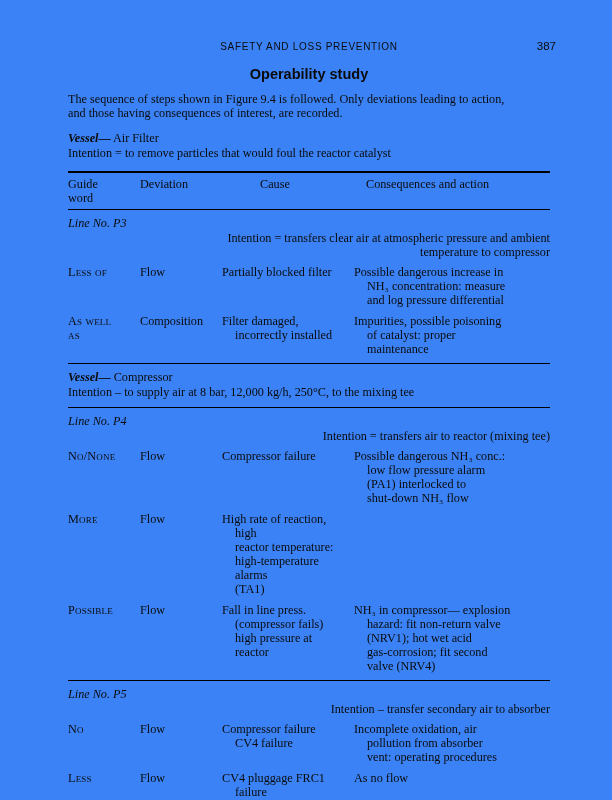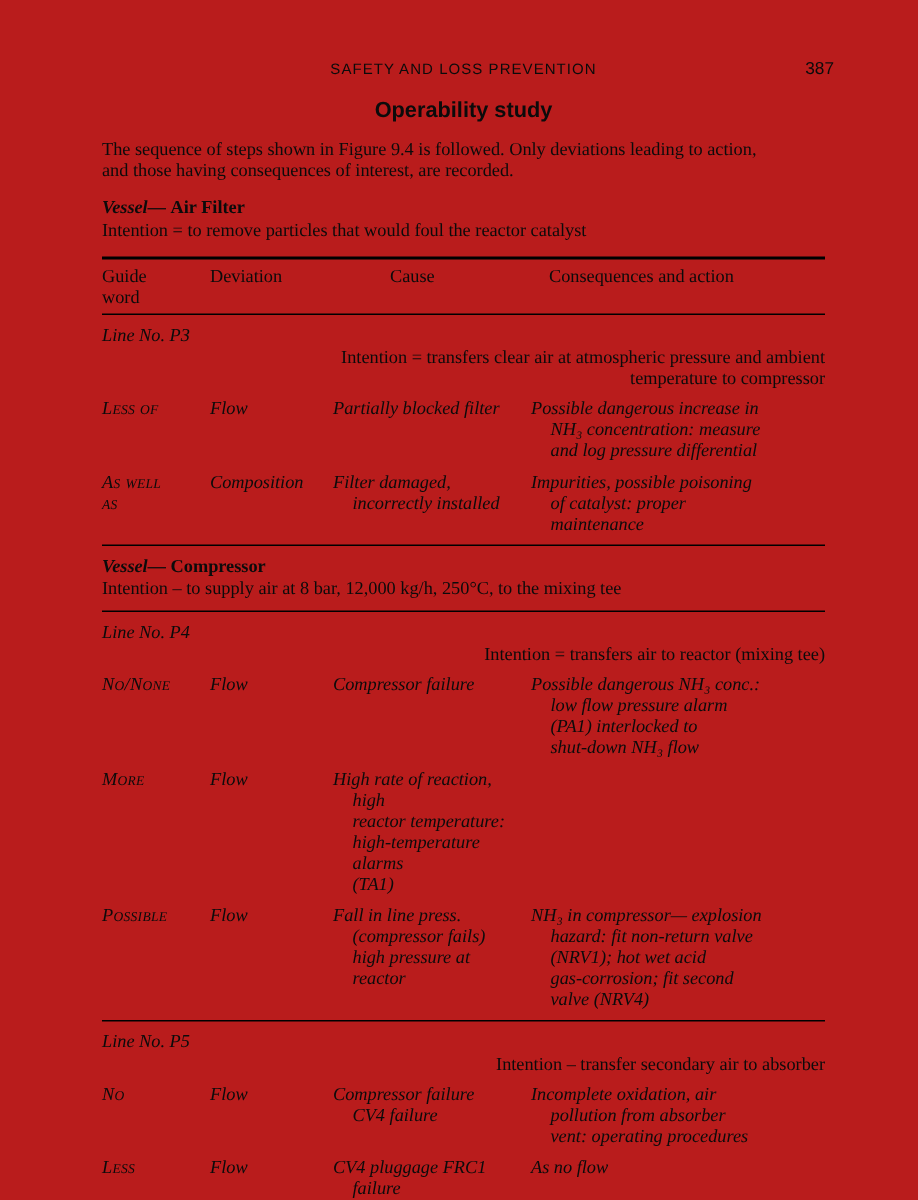--- a/index.html
+++ b/index.html
@@ -1,21 +1,21 @@
 <!DOCTYPE html>
 <html><head>
 <meta charset="utf-8">
 <style>
   html, body { margin: 0; padding: 0; background: #ffffff; }
   .page {
     position: relative;
     width: 612px;
     height: 800px;
     box-sizing: border-box;
-    background: #b91c1c;
+    background: #3b82f6;
     padding: 40px 62px 0 68px;
     font-family: "Liberation Serif", "DejaVu Serif", serif;
     font-size: 12.2px;
     line-height: 14px;
     color: #0b0b0b;
     overflow: hidden;
   }
   
   .running-head {
     position: relative;
@@ -39,21 +39,21 @@
     font-weight: bold;
     margin: 0 0 9px 0;
     line-height: 17px;
     text-align: center;
   }
   .intro { margin: 0 0 11px 0; white-space: pre-line; }
 
   .vessel-line { margin: 0 0 1px 0; }
   .vessel-line.mt { margin-top: 6px; }
   .vessel-label { font-style: italic; font-weight: bold; }
-  .vessel-name { font-weight: bold; }
+  .vessel-name { font-weight: normal; }
   .intention { margin: 0 0 11px 0; white-space: pre-line; }
 
   
   .rule { border: 0; border-top: 1px solid #000; height: 0; margin: 0; }
   .rule.thick { border-top-width: 2px; }
 
   
   .thead, .trow {
     display: grid;
     grid-template-columns: 72px 82px 132px 1fr;
@@ -61,21 +61,21 @@
   }
   .thead { padding: 4px 0 4px 0; }
   .th { white-space: pre-line; }
   .th.cause-h { padding-left: 38px; }
   .th.cons-h { padding-left: 12px; }
 
   .line-no { font-style: italic; margin: 6px 0 1px 0; }
   .sect-intention { margin: 0 0 6px 0; white-space: pre-line; text-align: right; }
 
   .trow { margin: 0 0 7px 0; }
-  .cell { white-space: pre-line; padding-right: 8px; font-style: italic; }
+  .cell { white-space: pre-line; padding-right: 8px; }
   .cell.hang { padding-left: 13px; text-indent: -13px; }
   .cell.guide { font-variant: small-caps; letter-spacing: 0.2px; }
 </style>
 </head>
 <body>
 
 <div class="page">
 
   <div class="running-head">
     <span>SAFETY AND LOSS PREVENTION</span>

